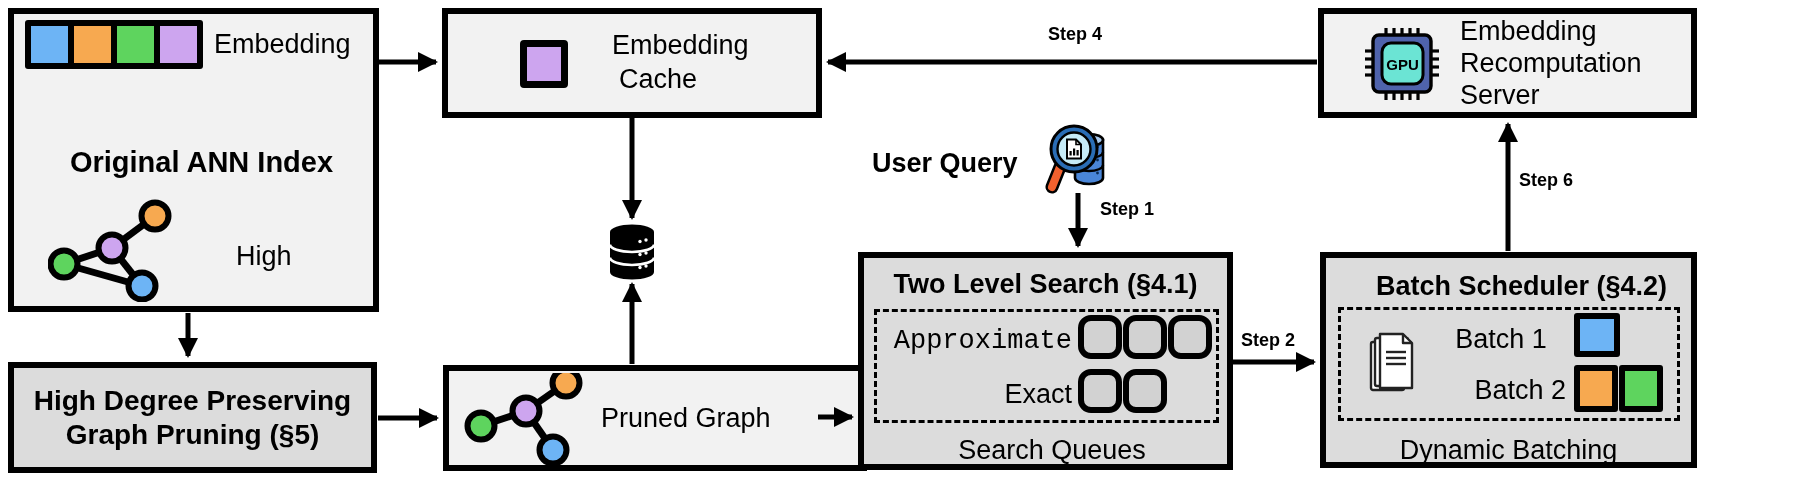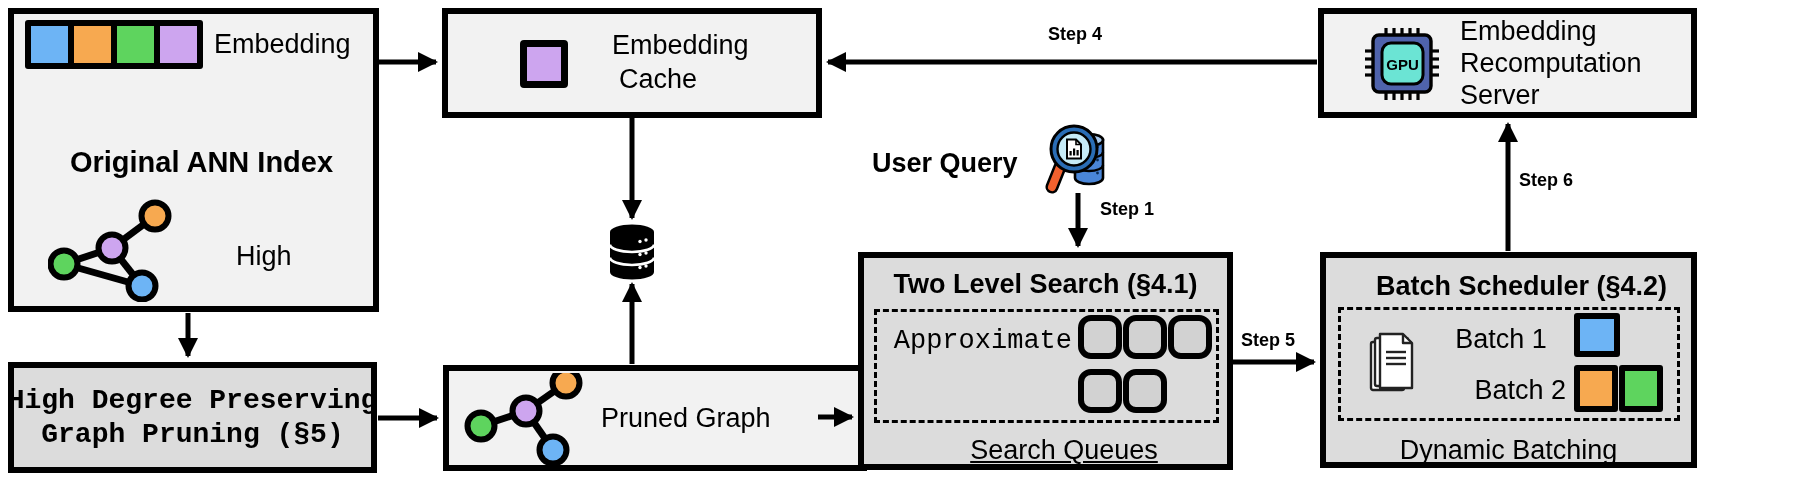--- a/index.html
+++ b/index.html
@@ -44,21 +44,21 @@
     <line x1="632" y1="118" x2="632" y2="218" stroke="#000" stroke-width="5" marker-end="url(#ah)"></line>
     <line x1="632" y1="364" x2="632" y2="284" stroke="#000" stroke-width="5" marker-end="url(#ah)"></line>
     <line x1="818" y1="417" x2="852" y2="417" stroke="#000" stroke-width="5" marker-end="url(#ah)"></line>
     <line x1="1078" y1="193" x2="1078" y2="246" stroke="#000" stroke-width="5" marker-end="url(#ah)"></line>
     <line x1="1233" y1="362" x2="1314" y2="362" stroke="#000" stroke-width="5" marker-end="url(#ah)"></line>
     <line x1="1508" y1="251" x2="1508" y2="124" stroke="#000" stroke-width="5" marker-end="url(#ah)"></line>
     <line x1="1317" y1="62" x2="828" y2="62" stroke="#000" stroke-width="5" marker-end="url(#ah)"></line>
   </svg>
 
   <div class="steplbl" style="left:1100px;top:199px;">Step 1</div>
-  <div class="steplbl" style="left:1241px;top:330px;">Step 5</div>
+  <div class="steplbl" style="left:1241px;top:330px;">Step 2</div>
   <div class="steplbl" style="left:1519px;top:170px;">Step 6</div>
   <div class="steplbl" style="left:1030px;top:24px;width:90px;text-align:center;">Step 4</div>
 
   <div class="box" style="left:8px;top:8px;width:371px;height:304px;">
     <div class="embstrip" style="left:11px;top:6px;">
       <div class="ecell c-blue"></div>
       <div class="ecell c-orange"></div>
       <div class="ecell c-green"></div>
       <div class="ecell c-purple"></div>
     </div>
@@ -74,21 +74,21 @@
       <g stroke="#000" stroke-width="6">
         <circle cx="107" cy="18" r="13.5" fill="#f7a950"></circle>
         <circle cx="16" cy="66" r="13.5" fill="#5ed45e"></circle>
         <circle cx="64" cy="50" r="13.5" fill="#cda5ef"></circle>
         <circle cx="94" cy="88" r="13.5" fill="#6db4f5"></circle>
       </g>
     </svg>
     <div class="abs lbl" style="left:222px;top:226px;">High</div>
   </div>
 
-  <div class="box dark" style="left:8px;top:362px;width:369px;height:111px;display:flex;flex-direction:column;align-items:center;justify-content:center;font-family:Liberation Mono, monospace;">
+  <div class="box dark" style="left:8px;top:362px;width:369px;height:111px;display:flex;flex-direction:column;align-items:center;justify-content:center;">
     <div class="lbl bold" style="font-size:28px;line-height:34px;">High Degree Preserving</div>
     <div class="lbl bold" style="font-size:28px;line-height:34px;">Graph Pruning (§5)</div>
   </div>
 
   <div class="box" style="left:442px;top:8px;width:380px;height:110px;">
     <div class="abs" style="left:72px;top:26px;width:48px;height:48px;border:7px solid #000;border-radius:4px;box-sizing:border-box;background:#cda5ef;"></div>
     <div class="abs" style="left:164px;top:14px;">
       <div class="lbl" style="line-height:34px;">Embedding</div>
       <div class="lbl" style="line-height:34px;margin-left:7px;">Cache</div>
     </div>
@@ -148,26 +148,27 @@
 
   <div class="box dark" style="left:858px;top:252px;width:375px;height:218px;">
     <div class="abs lbl bold center" style="left:0;top:10px;width:363px;">Two Level Search (§4.1)</div>
     <div class="dashedbox" style="left:10px;top:51px;width:345px;height:114px;">
       <div class="abs lbl right" style="left:0;top:13px;width:195px;font-family:Liberation Mono, monospace;">Approximate</div>
       <div class="slotrow" style="left:201px;top:3px;">
         <div class="slot"></div>
         <div class="slot"></div>
         <div class="slot"></div>
       </div>
+      <div class="abs lbl right" style="left:0;top:66px;width:195px;">Exact</div>
       <div class="slotrow" style="left:201px;top:57px;">
         <div class="slot"></div>
         <div class="slot"></div>
       </div>
     </div>
-    <div class="abs lbl center" style="left:12px;top:176px;width:376px;text-decoration:underline;">Search Queues</div>
+    <div class="abs lbl center" style="left:0;top:176px;width:376px;">Search Queues</div>
   </div>
 
   <div class="box dark" style="left:1320px;top:252px;width:377px;height:216px;">
     <div class="abs lbl bold center" style="left:0;top:12px;width:365px;margin-left:13px;">Batch Scheduler (§4.2)</div>
     <div class="dashedbox" style="left:12px;top:49px;width:342px;height:114px;">
       <svg class="abs" style="left:27px;top:22px;" width="52" height="62" viewBox="0 0 52 62">
         <g fill="#fff" stroke="#222" stroke-width="2.4" stroke-linejoin="round">
           <rect x="3" y="10" width="33" height="48" rx="2"></rect>
           <rect x="7" y="6" width="33" height="48" rx="2"></rect>
           <path d="M12,2 h23 l9,9 v45 h-32 z"></path>

